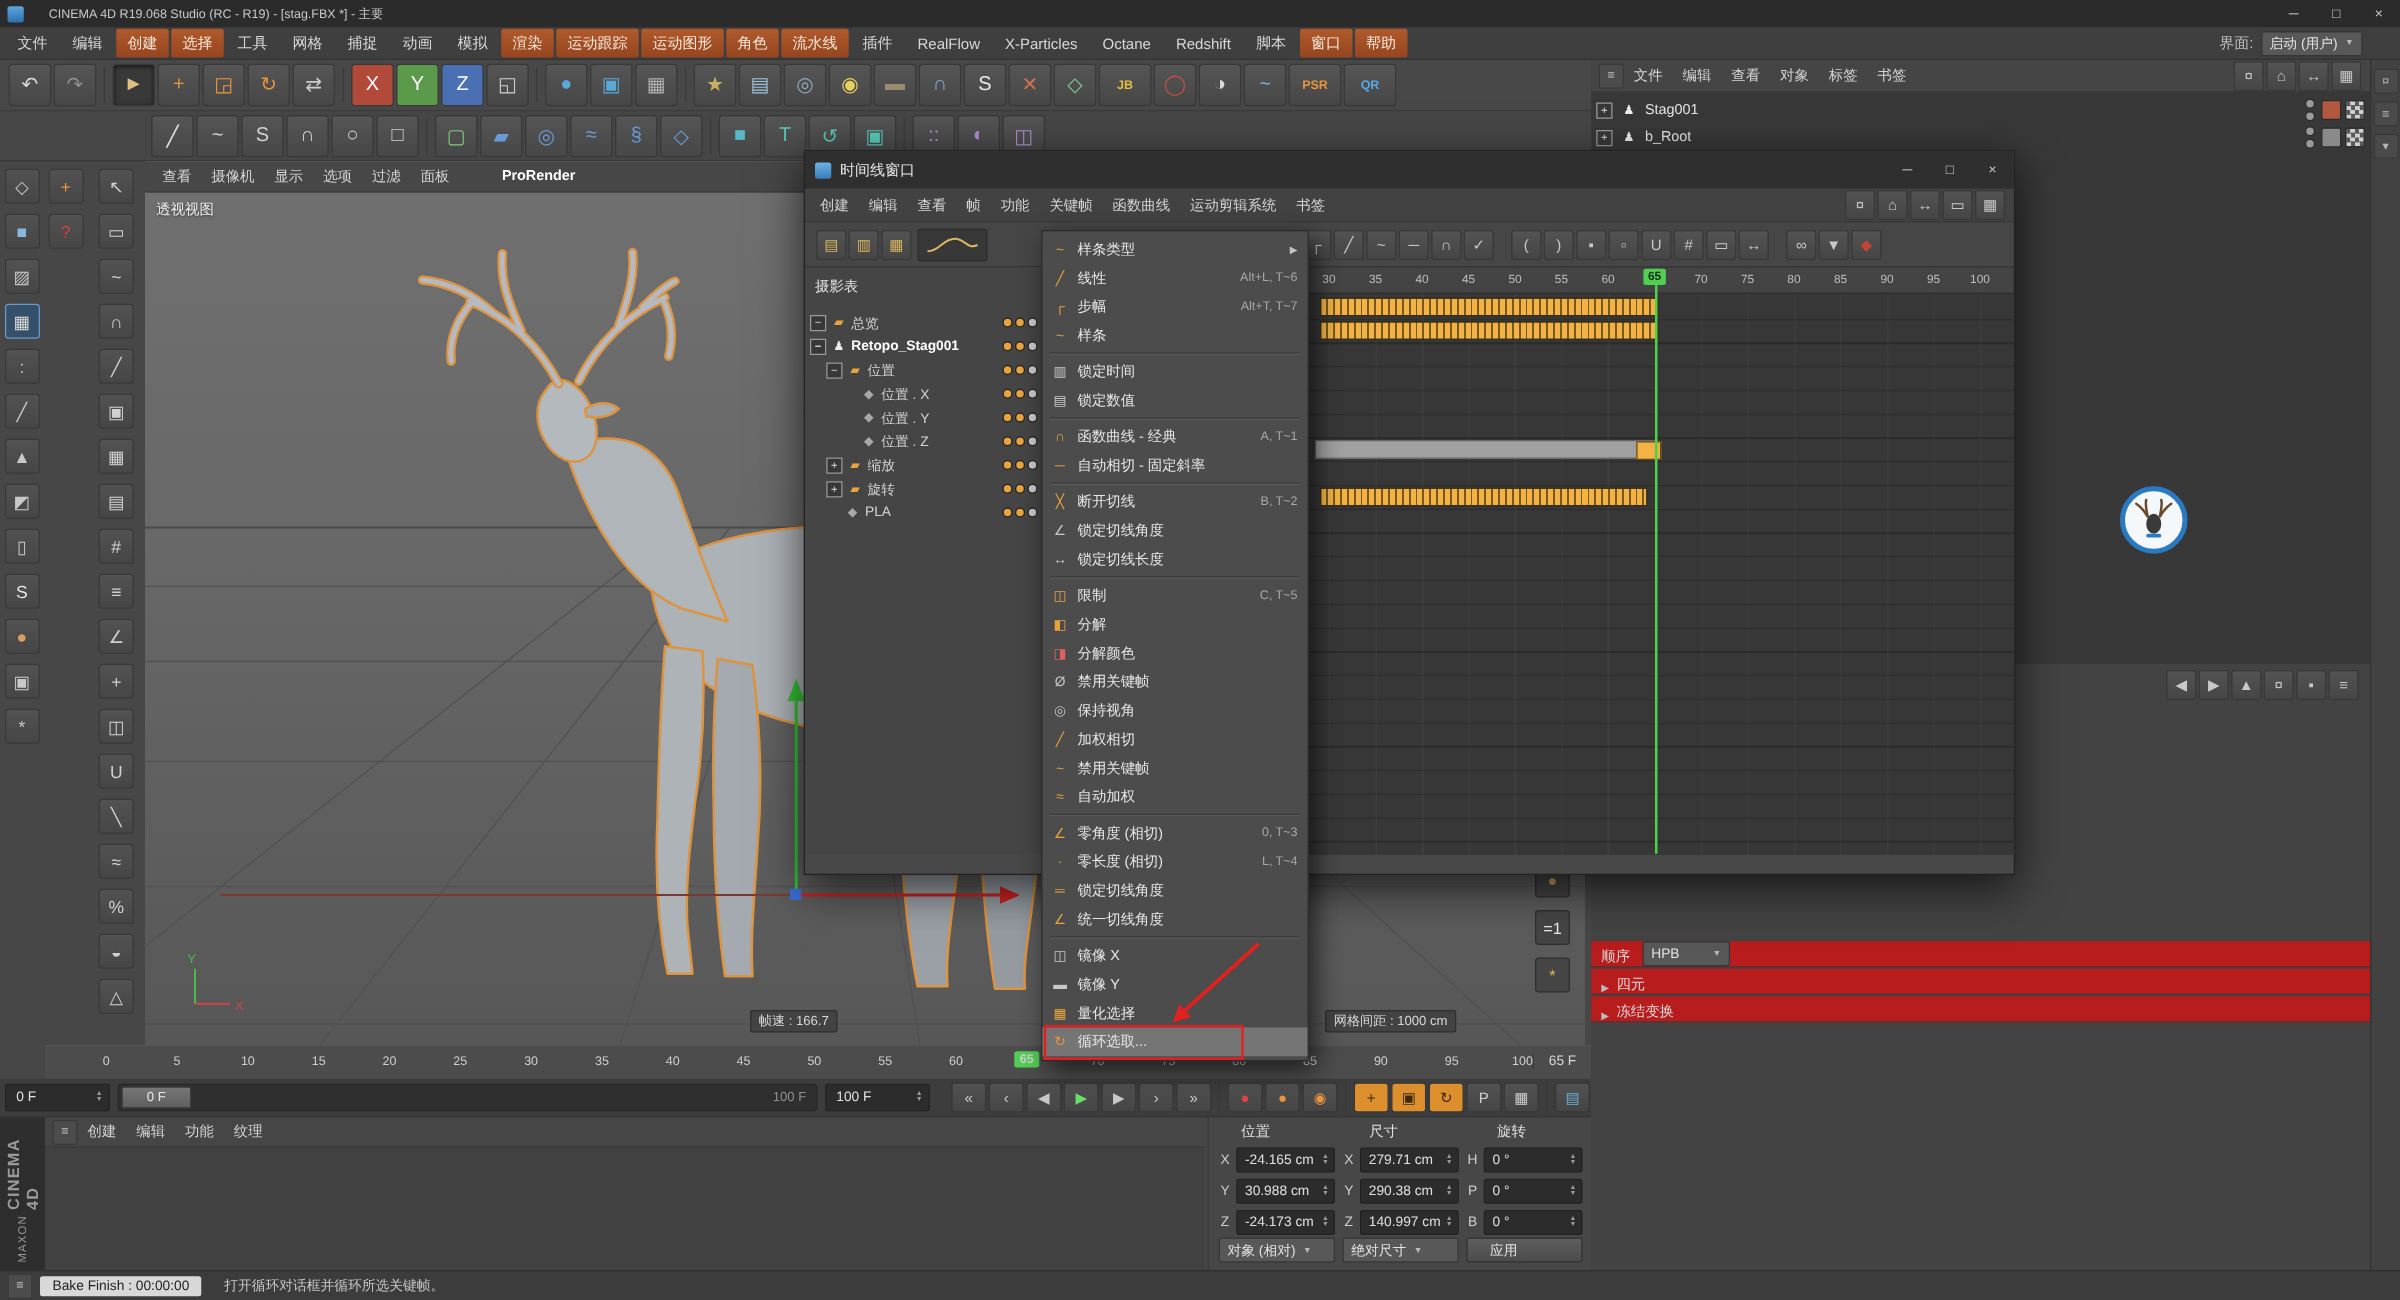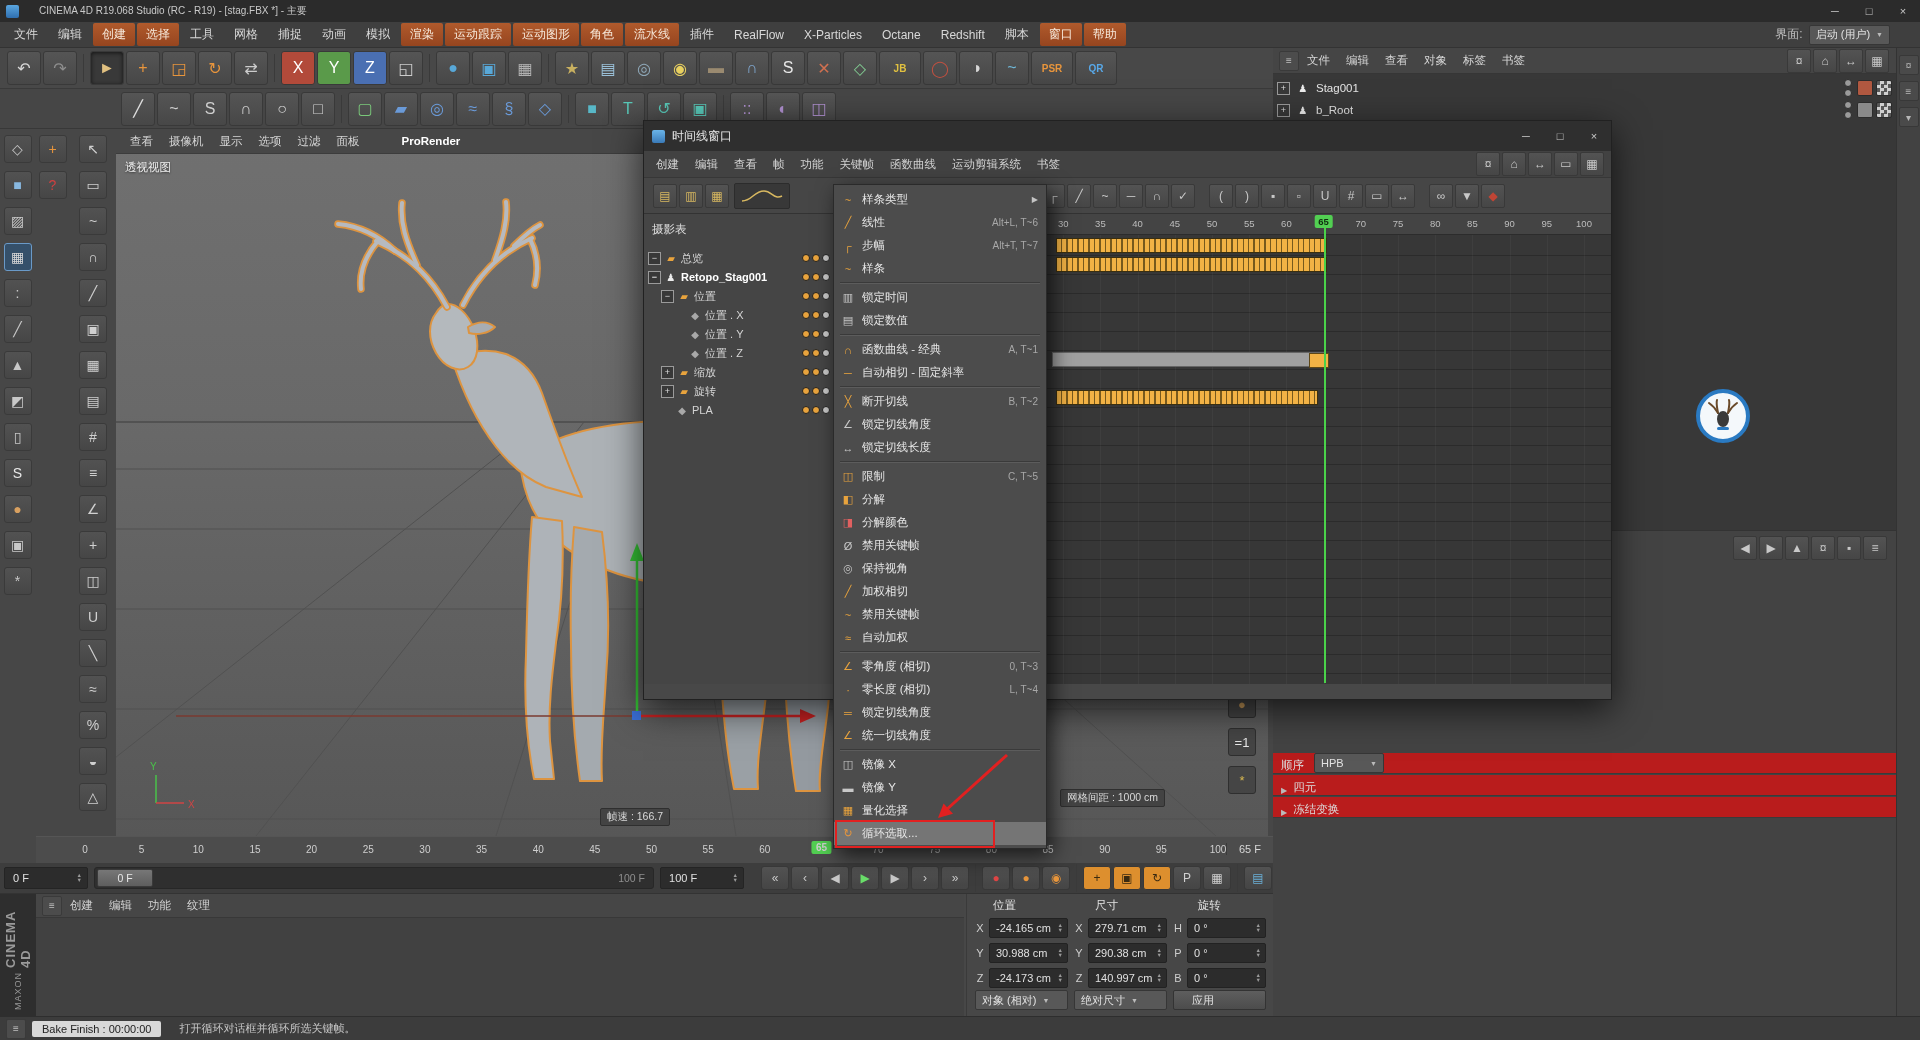--- a/index.html
+++ b/index.html
@@ -368,21 +368,21 @@
           <div class="pmitem">显示</div>
           <div class="pmitem">选项</div>
           <div class="pmitem">过滤</div>
           <div class="pmitem">面板</div>
         </div>
       <div style="width:26px;"></div>
       <div class="pmitem" style="color:#fff;font-weight:bold;">ProRender</div>
     </div>
     <div class="vplabel">透视视图</div>
     <div class="hudbox" style="left:484px;top:679px;">帧速 : 166.7</div>
-    <div class="hudbox" style="left:944px;top:660px;">网格间距 : 1000 cm</div>
+    <div class="hudbox" style="left:944px;top:679px;">网格间距 : 1000 cm</div>
     <div style="position:absolute;left:1112px;top:556px;display:flex;flex-direction:column;">
         <div class="vpico" style="color: rgb(200, 154, 90);">●</div>
         <div class="vpico wide" style="color: rgb(232, 232, 232);">=1</div>
         <div class="vpico" style="color: rgb(216, 184, 80);">*</div>
       </div>
   </div>
 
   <div id="mainRuler" class="abs">
     <div id="curFrameBox">65 F</div>
   <div class="rlabel" style="left: 49px;">0</div>

